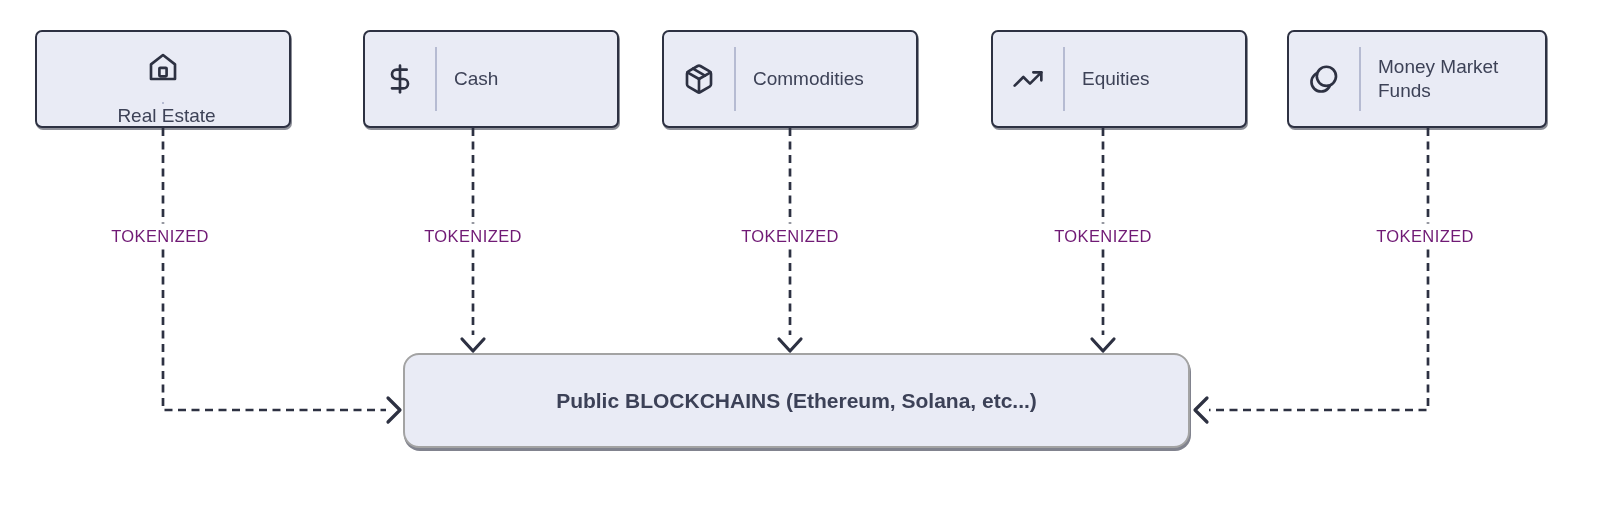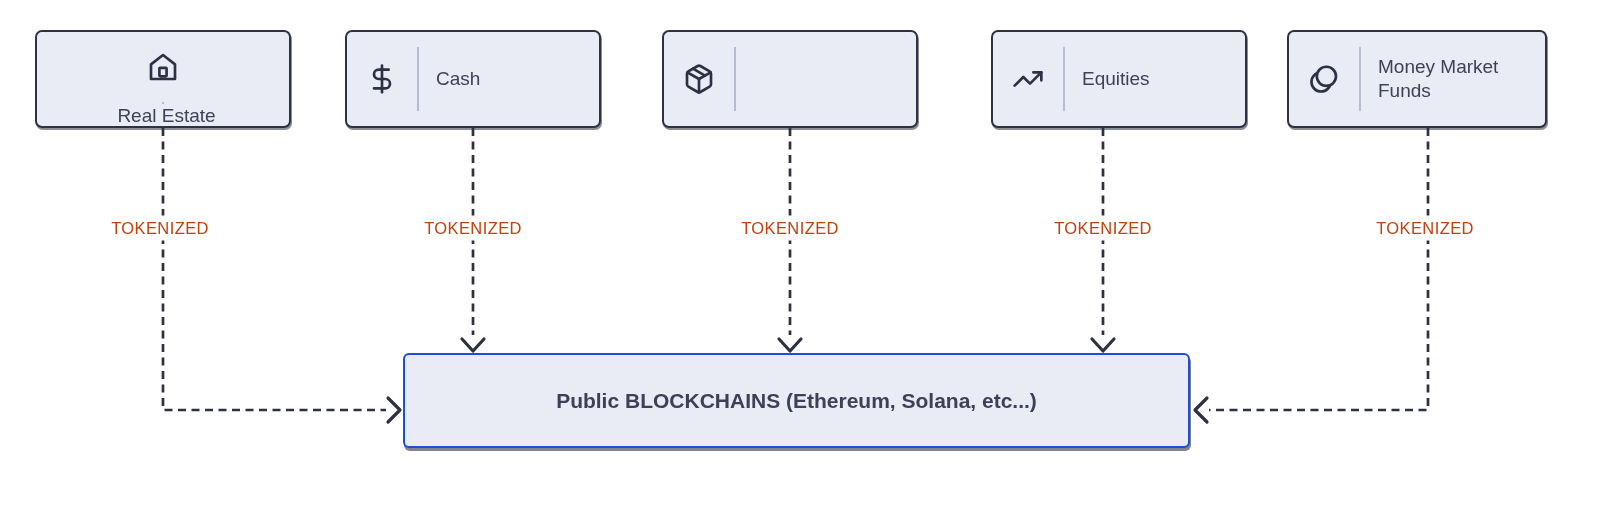--- a/index.html
+++ b/index.html
@@ -45,49 +45,49 @@
     line-height: 1.25;
     color: #3d4257;
   }
   .dest-node {
     position: absolute;
     left: 403px;
     top: 353px;
     width: 787px;
     height: 95px;
     background: #e9ebf5;
-    border: 2px solid #1d4ed8;
-    border-radius: 6px;
+    border: 2px solid #a3a3a3;
+    border-radius: 16px;
     box-shadow: 1px 3px 0 rgba(45, 49, 66, 0.6);
     display: flex;
     align-items: center;
     justify-content: center;
     box-sizing: border-box;
   }
   .dest-label {
     font-size: 21px;
     font-weight: 600;
     color: #3c4157;
   }
   .connector-layer {
     position: absolute;
     left: 0; top: 0;
     width: 1598px;
     height: 508px;
   }
   .flow-label {
     position: absolute;
-    top: 228px;
+    top: 236px;
     transform: translate(-50%, -50%);
     background: #ffffff;
     padding: 3px 6px;
     font-size: 16.5px;
     font-weight: 500;
     letter-spacing: 0.4px;
-    color: #c2410c;
+    color: #701a75;
     white-space: nowrap;
   }
   .fl-1 { left: 160px; }
   .fl-2 { left: 473px; }
   .fl-3 { left: 790px; }
   .fl-4 { left: 1103px; }
   .fl-5 { left: 1425px; }
 </style>
 </head>
 <body>
@@ -126,41 +126,42 @@
     <span class="node-icon-wrap">
       <svg width="32" height="32" viewBox="0 0 24 24" fill="none" stroke="#2d3142" stroke-width="2" stroke-linecap="round" stroke-linejoin="round">
         <path d="M3 21V10l9-7 9 7v11H3z"></path>
         <rect x="9.3" y="12.6" width="5.4" height="6.4" rx="0.6"></rect>
       </svg>
     </span>
     <span class="node-divider"></span>
     <span class="node-label">Real Estate</span>
   </div>
 
-  <div class="asset-node" style="left:345px; width:256px;">
+  <div class="asset-node" style="left:363px; width:256px;">
     <span class="node-icon-wrap">
       <svg width="32" height="32" viewBox="0 0 24 24" fill="none" stroke="#2d3142" stroke-width="2" stroke-linecap="round" stroke-linejoin="round">
         <line x1="12" y1="2" x2="12" y2="22"></line>
         <path d="M17 5H9.5a3.5 3.5 0 0 0 0 7h5a3.5 3.5 0 0 1 0 7H6"></path>
       </svg>
     </span>
     <span class="node-divider"></span>
     <span class="node-label">Cash</span>
   </div>
 
   <div class="asset-node" style="left:662px; width:256px;">
     <span class="node-icon-wrap">
       <svg width="32" height="32" viewBox="0 0 24 24" fill="none" stroke="#2d3142" stroke-width="2" stroke-linecap="round" stroke-linejoin="round">
         <path d="M21 8a2 2 0 0 0-1-1.73l-7-4a2 2 0 0 0-2 0l-7 4A2 2 0 0 0 3 8v8a2 2 0 0 0 1 1.73l7 4a2 2 0 0 0 2 0l7-4A2 2 0 0 0 21 16Z"></path>
         <path d="m7.5 4.27 9 5.15"></path>
         <path d="m3.3 7 8.7 5 8.7-5"></path>
         <path d="M12 22V12"></path>
       </svg>
     </span>
     <span class="node-divider"></span>
+    <span class="node-label">Commodities</span>
   </div>
 
   <div class="asset-node" style="left:975px; width:256px;margin-left:16px;">
     <span class="node-icon-wrap">
       <svg width="32" height="32" viewBox="0 0 24 24" fill="none" stroke="#2d3142" stroke-width="2" stroke-linecap="round" stroke-linejoin="round">
         <polyline points="22 7 13.5 15.5 8.5 10.5 2 17"></polyline>
         <polyline points="16 7 22 7 22 13"></polyline>
       </svg>
     </span>
     <span class="node-divider"></span>

